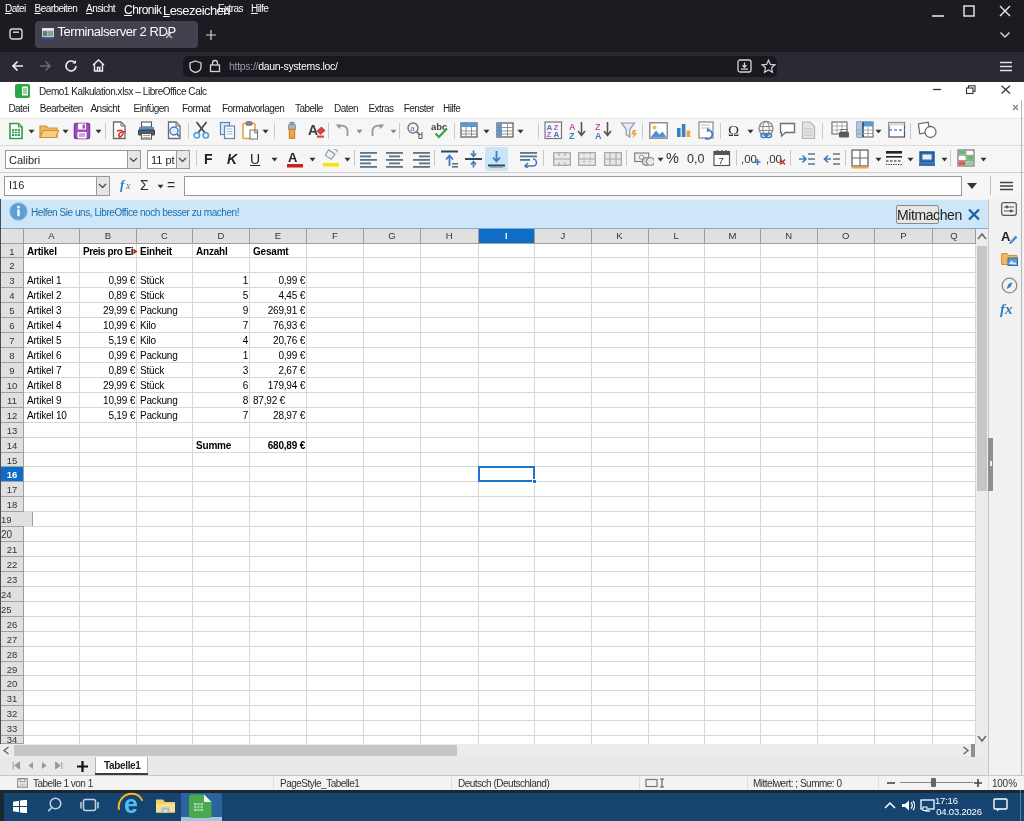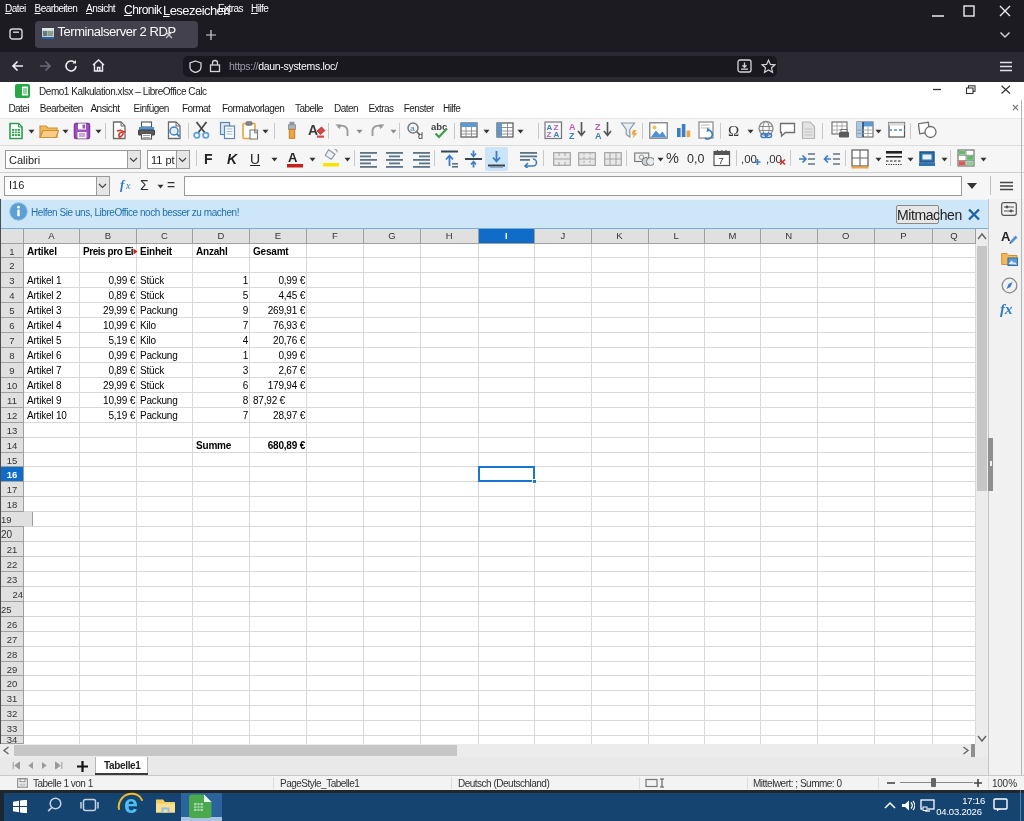--- a/index.html
+++ b/index.html
@@ -579,21 +579,21 @@
 <div class="abs" style="left:1px;top:512.24px;width:32px;height:14.93px;background:#e0e0e0;border-right:1px solid #9f9f9f;border-bottom:1px solid #9f9f9f;color:#333;font-size:9.5px;font-weight:normal;text-align:left;line-height:15.43px">19</div>
 <div class="abs" style="left:24px;top:526.17px;width:952px;height:1px;background:#d8d8d8"></div>
 <div class="abs" style="left:1px;top:527.17px;width:23px;height:14.93px;background:#e0e0e0;border-right:1px solid #9f9f9f;border-bottom:1px solid #9f9f9f;color:#333;font-size:10px;font-weight:normal;line-height:15.43px">20</div>
 <div class="abs" style="left:24px;top:541.10px;width:952px;height:1px;background:#d8d8d8"></div>
 <div class="abs" style="left:1px;top:542.10px;width:23px;height:14.93px;background:#e0e0e0;border-right:1px solid #9f9f9f;border-bottom:1px solid #9f9f9f;color:#333;font-size:9.5px;font-weight:normal;text-align:center;line-height:15.43px">21</div>
 <div class="abs" style="left:24px;top:556.03px;width:952px;height:1px;background:#d8d8d8"></div>
 <div class="abs" style="left:1px;top:557.03px;width:23px;height:14.93px;background:#e0e0e0;border-right:1px solid #9f9f9f;border-bottom:1px solid #9f9f9f;color:#333;font-size:9.5px;font-weight:normal;text-align:center;line-height:15.43px">22</div>
 <div class="abs" style="left:24px;top:570.96px;width:952px;height:1px;background:#d8d8d8"></div>
 <div class="abs" style="left:1px;top:571.96px;width:23px;height:14.93px;background:#e0e0e0;border-right:1px solid #9f9f9f;border-bottom:1px solid #9f9f9f;color:#333;font-size:9.5px;font-weight:normal;text-align:center;line-height:15.43px">23</div>
 <div class="abs" style="left:24px;top:585.89px;width:952px;height:1px;background:#d8d8d8"></div>
-<div class="abs" style="left:1px;top:586.89px;width:23px;height:14.93px;background:#e0e0e0;border-right:1px solid #9f9f9f;border-bottom:1px solid #9f9f9f;color:#333;font-size:9.5px;font-weight:normal;text-align:right;line-height:15.43px">24</div>
+<div class="abs" style="left:1px;top:586.89px;width:23px;height:14.93px;background:#e0e0e0;border-right:1px solid #9f9f9f;border-bottom:1px solid #9f9f9f;color:#333;font-size:9.5px;font-weight:normal;text-align:left;line-height:15.43px">24</div>
 <div class="abs" style="left:24px;top:600.82px;width:952px;height:1px;background:#d8d8d8"></div>
 <div class="abs" style="left:1px;top:601.82px;width:23px;height:14.93px;background:#e0e0e0;border-right:1px solid #9f9f9f;border-bottom:1px solid #9f9f9f;color:#333;font-size:9.5px;font-weight:normal;line-height:15.43px">25</div>
 <div class="abs" style="left:24px;top:615.75px;width:952px;height:1px;background:#d8d8d8"></div>
 <div class="abs" style="left:1px;top:616.75px;width:23px;height:14.93px;background:#e0e0e0;border-right:1px solid #9f9f9f;border-bottom:1px solid #9f9f9f;color:#333;font-size:9.5px;font-weight:normal;text-align:center;line-height:15.43px">26</div>
 <div class="abs" style="left:24px;top:630.68px;width:952px;height:1px;background:#d8d8d8"></div>
 <div class="abs" style="left:1px;top:631.68px;width:23px;height:14.93px;background:#e0e0e0;border-right:1px solid #9f9f9f;border-bottom:1px solid #9f9f9f;color:#333;font-size:9.5px;font-weight:normal;text-align:center;line-height:15.43px">27</div>
 <div class="abs" style="left:24px;top:645.61px;width:952px;height:1px;background:#d8d8d8"></div>
 <div class="abs" style="left:1px;top:646.61px;width:23px;height:14.93px;background:#e0e0e0;border-right:1px solid #9f9f9f;border-bottom:1px solid #9f9f9f;color:#333;font-size:9.5px;font-weight:normal;text-align:center;line-height:15.43px">28</div>
 <div class="abs" style="left:24px;top:660.54px;width:952px;height:1px;background:#d8d8d8"></div>
 <div class="abs" style="left:1px;top:661.54px;width:23px;height:14.93px;background:#e0e0e0;border-right:1px solid #9f9f9f;border-bottom:1px solid #9f9f9f;color:#333;font-size:9.5px;font-weight:normal;text-align:center;line-height:15.43px">29</div>
@@ -820,18 +820,18 @@
 <svg class="abs" style="left:901px;top:799px" width="14" height="13" viewBox="0 0 14 13">
     <path d="M1 5 H4 L8 1.5 V11.5 L4 8 H1 Z" fill="#fff"></path>
     <path d="M10 3.5 a4.5 4.5 0 0 1 0 6 M12 2 a7 7 0 0 1 0 9" fill="none" stroke="#fff" stroke-width="1.2"></path>
   </svg>
 <svg class="abs" style="left:920px;top:799px" width="15" height="13" viewBox="0 0 15 13">
     <rect x="1" y="1" width="13" height="9" fill="none" stroke="#fff" stroke-width="1.3"></rect>
     <path d="M5 12 H10" stroke="#fff" stroke-width="1.3"></path>
     <rect x="2.5" y="7.5" width="5" height="4.5" fill="#17477c"></rect>
     <rect x="3" y="8" width="4" height="3.5" fill="none" stroke="#fff" stroke-width="1"></rect>
   </svg>
-<div class="abs" style="left:935px;top:794.5px;width:50px;height:10px;color:#fff;font-size:9.5px;letter-spacing:-0.2px;text-align:right">17:16</div>
+<div class="abs" style="left:935px;top:794.5px;width:50px;height:10px;color:#fff;font-size:9.5px;letter-spacing:-0.2px;text-align:left">17:16</div>
 <div class="abs" style="left:928px;top:806px;width:62px;height:10px;color:#fff;font-size:9.5px;letter-spacing:-0.2px;text-align:center">04.03.2026</div>
 <svg class="abs" style="left:993px;top:798px" width="15" height="14" viewBox="0 0 15 14">
     <rect x="1" y="1" width="13" height="10" rx="1" fill="none" stroke="#fff" stroke-width="1.4"></rect>
     <path d="M4 11 L4 13.5 L7 11" fill="#fff"></path>
   </svg>
 <div class="abs" style="left:1020px;top:790px;width:1px;height:31px;background:#5a7da3"></div>
 </body></html>

